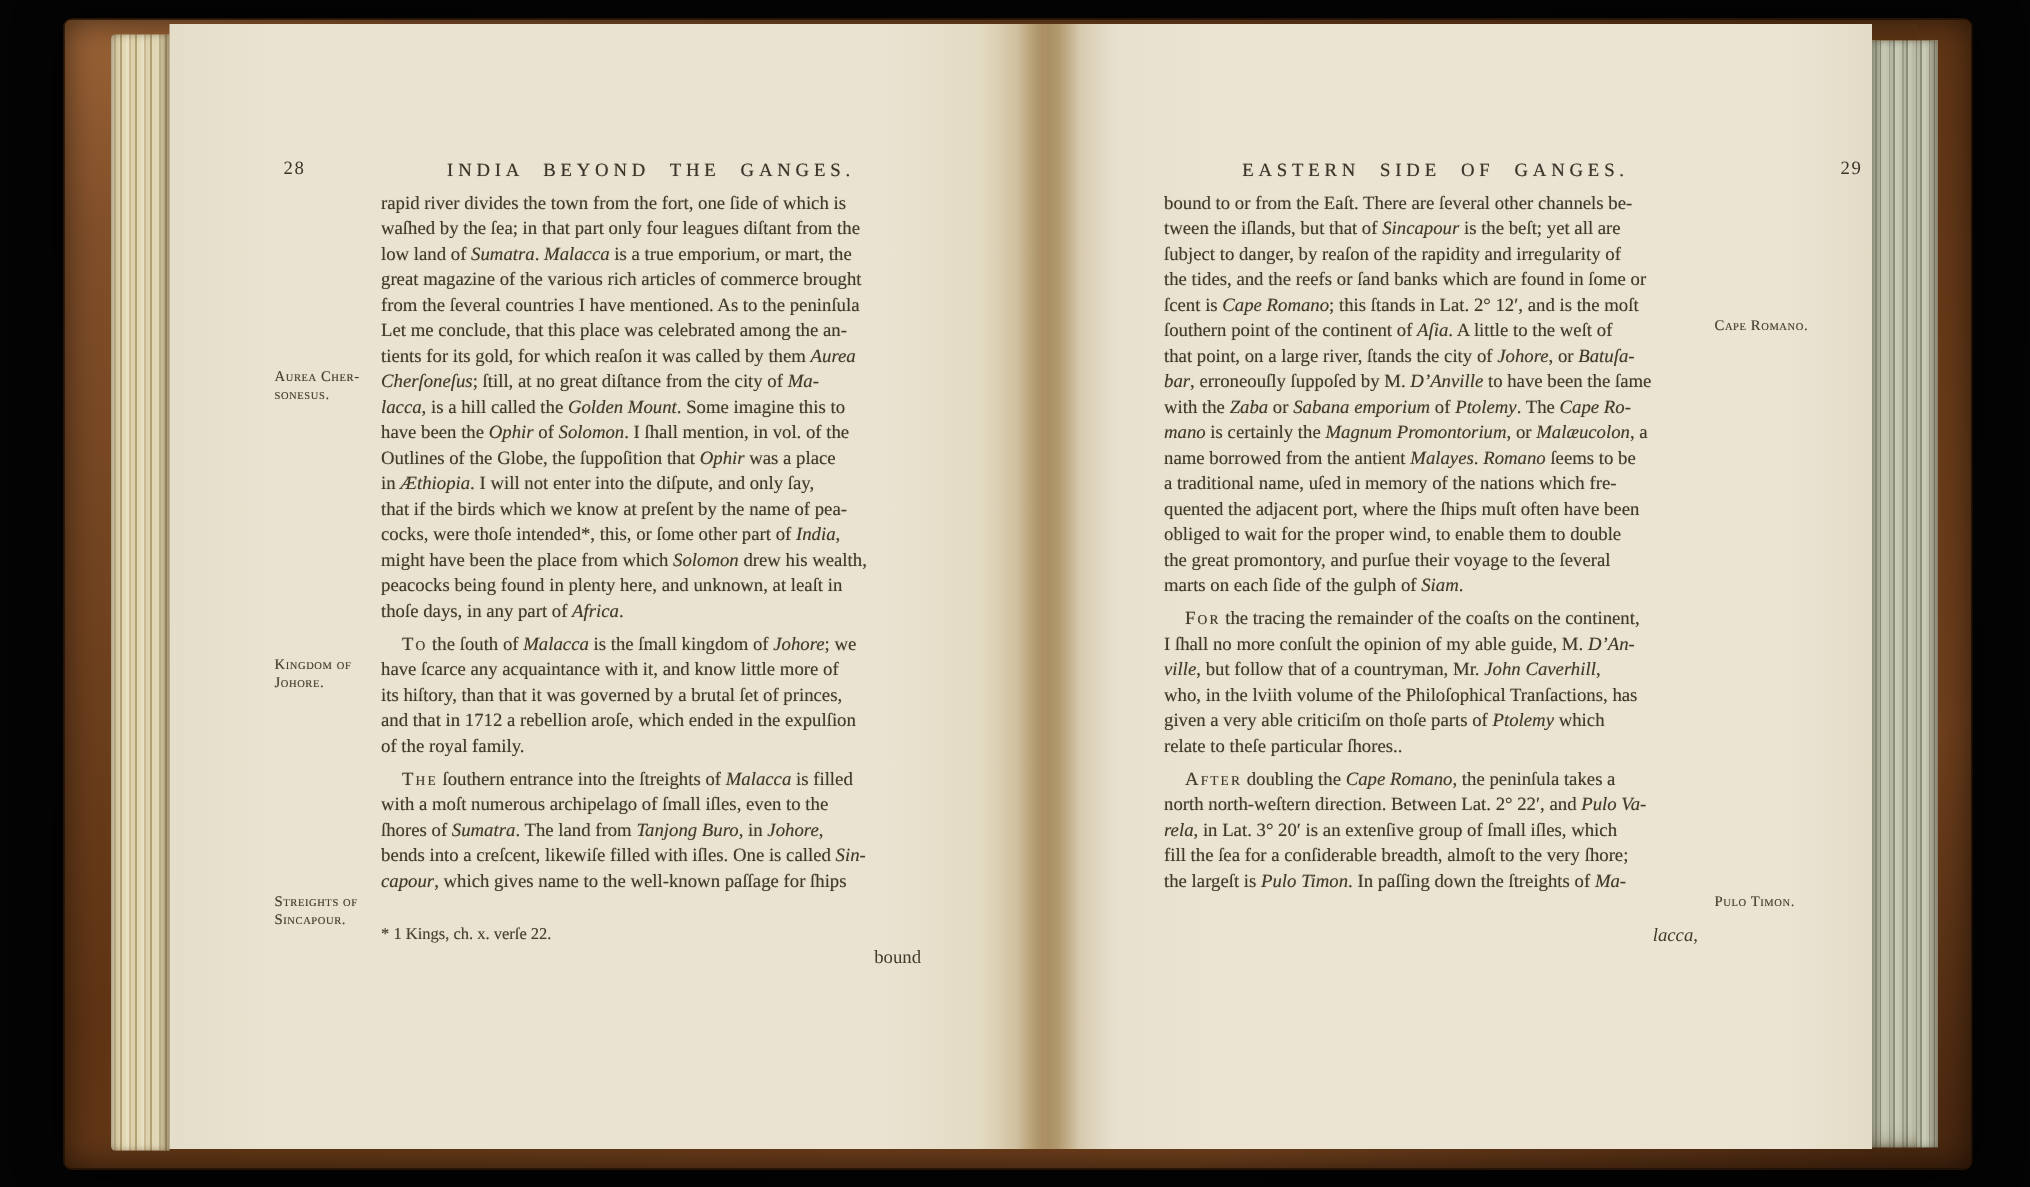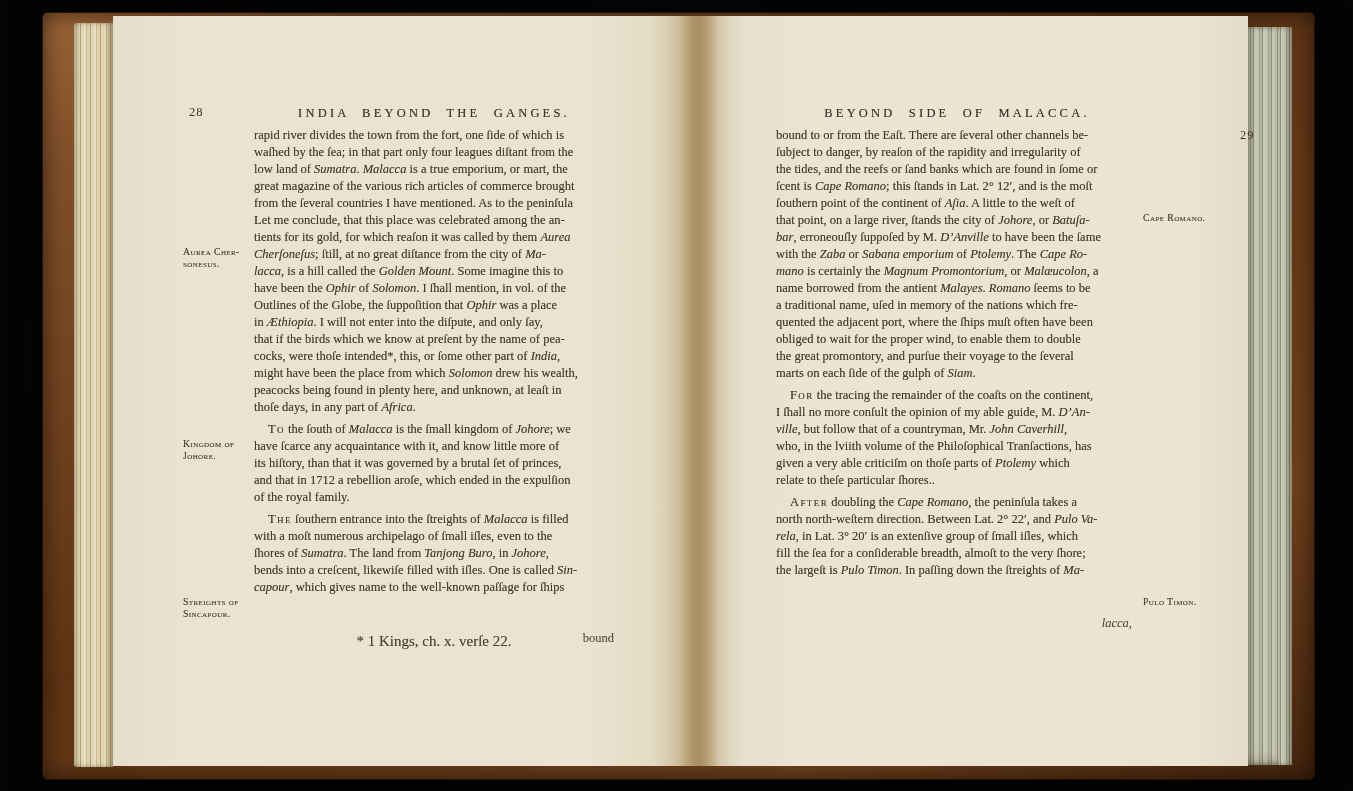--- a/index.html
+++ b/index.html
@@ -29,40 +29,40 @@
         background:linear-gradient(90deg,rgba(176,150,106,0) 0%,rgba(176,150,106,.30) 28%,rgba(166,138,92,.85) 45%,#aa8f63 51%,rgba(166,138,92,.8) 58%,rgba(176,150,106,.25) 74%,rgba(176,150,106,0) 100%);}
 
   
   .page{color:#433a2c;}
   .running-head{position:absolute;top:90px;font-size:12.5px;letter-spacing:3.2px;word-spacing:7px;
         color:#3c342a;text-align:center;text-shadow:0 0 .6px rgba(60,50,35,.55);}
   .page-left .running-head{left:141px;width:360px;}
   .page-right .running-head{left:81px;width:362px;}
   .pagenum{position:absolute;top:89px;font-size:12.5px;color:#3c342a;letter-spacing:1px;}
   .page-left .pagenum{left:76px;}
-  .page-right .pagenum{left:545px;margin-top:23px;}
+  .page-right .pagenum{left:532px;}
 
   .text-block{position:absolute;top:111px;font-size:12.5px;line-height:17px;
         text-shadow:0 0 .6px rgba(69,60,46,.5);}
   .page-left .text-block{left:141px;width:360px;}
   .page-right .text-block{left:81px;width:362px;}
   .para{margin:0 0 5px 0;}
   .para:last-child{margin-bottom:16px;}
   .line{height:17px;white-space:nowrap;}
   .para.ind .line:first-child{text-indent:14px;}
   .it{font-style:italic;}
   .sc{font-variant:small-caps;letter-spacing:1.4px;}
 
   .margin-note{position:absolute;font-variant:small-caps;font-size:9.8px;line-height:11.5px;
         letter-spacing:.4px;color:#4a4134;white-space:nowrap;text-shadow:0 0 .5px rgba(70,60,45,.5);}
   .page-left .margin-note{left:70px;}
   .page-right .margin-note{left:448px;}
 
-  .footnote{position:absolute;top:601px;font-size:15px;color:#4a4134;text-align:center;
-        text-shadow:0 0 .5px rgba(70,60,45,.45);margin-top:16px;}
+  .footnote{position:absolute;top:601px;font-size:11px;color:#4a4134;
+        text-shadow:0 0 .5px rgba(70,60,45,.45);}
   .page-left .footnote{left:141px;width:360px;}
   .catchword{position:absolute;font-size:12.5px;text-align:right;color:#433a2c;}
   .page-left .catchword{top:615px;left:141px;width:360px;}
   .page-right .catchword{top:600px;left:81px;width:356px;font-style:italic;}
 </style>
 </head>
 <body>
 
 <div class="scene">
   <div class="book">
@@ -111,24 +111,25 @@
           </div>
         <div class="margin-note" style="top: 230px;">Aurea Cher-<br>sonesus.</div>
         <div class="margin-note" style="top: 422px;">Kingdom of<br>Johore.</div>
         <div class="margin-note" style="top: 580px;">Streights of<br>Sincapour.</div>
         <div class="footnote">* 1 Kings, ch. x. verſe 22.</div>
         <div class="catchword">bound</div>
       </div>
 
       <div class="page page-right">
         <span class="pagenum">29</span>
-        <div class="running-head">BEYOND SIDE OF MALACCA.</div>
+        <div class="running-head">EASTERN SIDE OF GANGES.</div>
         <div class="text-block">
             <div class="para">
               <div class="line">bound to or from the Eaſt. There are ſeveral other channels be-</div>
+              <div class="line">tween the iſlands, but that of <span class="it">Sincapour</span> is the beſt; yet all are</div>
               <div class="line">ſubject to danger, by reaſon of the rapidity and irregularity of</div>
               <div class="line">the tides, and the reefs or ſand banks which are found in ſome or</div>
               <div class="line">ſcent is <span class="it">Cape Romano</span>; this ſtands in Lat. 2° 12′, and is the moſt</div>
               <div class="line">ſouthern point of the continent of <span class="it">Aſia</span>. A little to the weſt of</div>
               <div class="line">that point, on a large river, ſtands the city of <span class="it">Johore</span>, or <span class="it">Batuſa-</span></div>
               <div class="line"><span class="it">bar</span>, erroneouſly ſuppoſed by M. <span class="it">D’Anville</span> to have been the ſame</div>
               <div class="line">with the <span class="it">Zaba</span> or <span class="it">Sabana emporium</span> of <span class="it">Ptolemy</span>. The <span class="it">Cape Ro-</span></div>
               <div class="line"><span class="it">mano</span> is certainly the <span class="it">Magnum Promontorium</span>, or <span class="it">Malæucolon</span>, a</div>
               <div class="line">name borrowed from the antient <span class="it">Malayes</span>. <span class="it">Romano</span> ſeems to be</div>
               <div class="line">a traditional name, uſed in memory of the nations which fre-</div>

